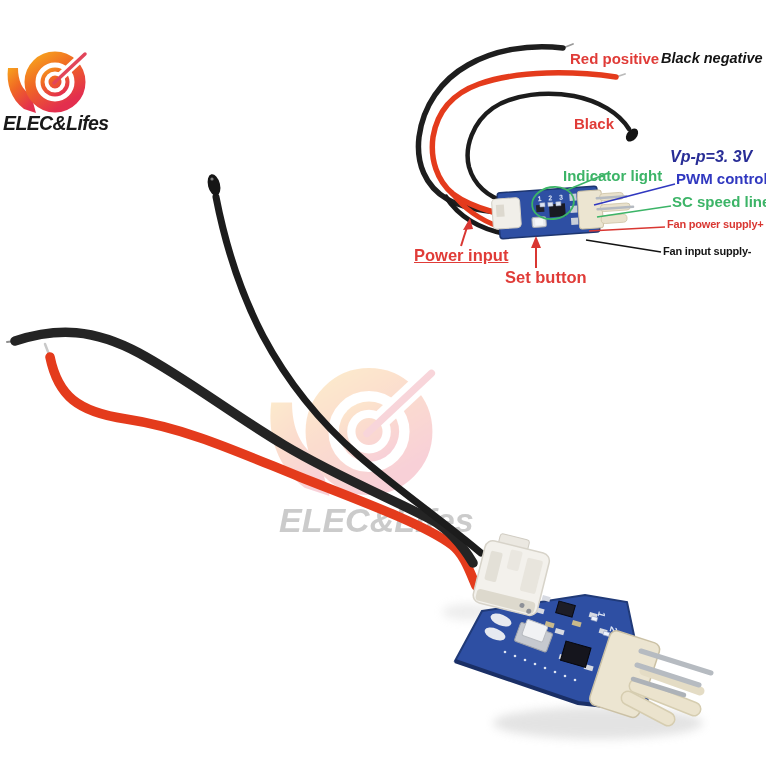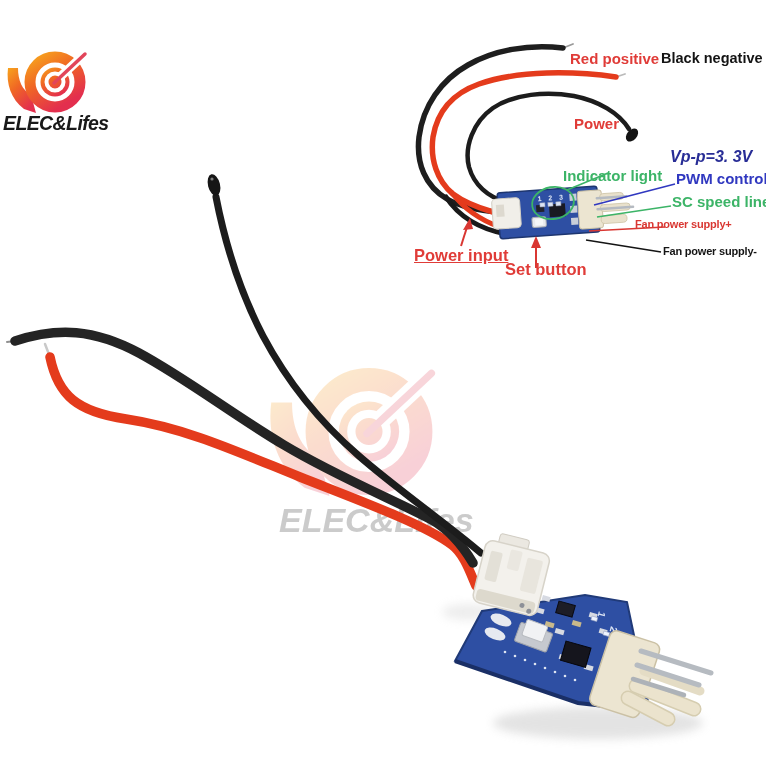--- a/index.html
+++ b/index.html
@@ -4,30 +4,30 @@
 <style>
   html,body{margin:0;padding:0;background:#ffffff;}
   .canvas{
     position:relative;width:766px;height:766px;background:#ffffff;overflow:hidden;
     font-family:"Liberation Sans",sans-serif;
   }
   .canvas svg.scene{position:absolute;left:0;top:0;z-index:1;}
   .lbl{position:absolute;z-index:3;font-weight:bold;white-space:nowrap;line-height:1.1;}
   .lbl-red{color:#e03c38;}
   #lbl-red-positive{left:570px;top:51px;font-size:15px;}
-  #lbl-black-negative{left:661px;top:51px;font-size:14.5px;color:#141414;}
+  #lbl-black-negative{left:661px;top:51px;font-size:14.5px;color:#141414;font-style:italic;}
   #lbl-probe{left:574px;top:116px;font-size:15px;}
   #lbl-indicator{left:563px;top:168px;font-size:15px;color:#3cb467;}
   #lbl-vpp{left:670px;top:148px;font-size:16px;color:#282d96;font-style:italic;}
   #lbl-pwm{left:676px;top:171px;font-size:15px;color:#3038c0;}
   #lbl-sc{left:672px;top:194px;font-size:15px;color:#3cb467;}
-  #lbl-fanp{left:635px;top:218px;font-size:11px;color:#d93732;letter-spacing:-0.2px;}
+  #lbl-fanp{left:667px;top:218px;font-size:11px;color:#d93732;letter-spacing:-0.2px;}
   #lbl-fanm{left:663px;top:245px;font-size:11px;color:#141414;letter-spacing:-0.2px;}
   #lbl-power{left:414px;top:246px;font-size:16.5px;text-decoration:underline;}
-  #lbl-set{left:505px;top:260px;font-size:16.5px;}
+  #lbl-set{left:505px;top:268px;font-size:16.5px;}
   #brand-text{left:3px;top:113px;font-size:19.5px;font-style:italic;color:#191919;letter-spacing:-0.6px;}
 </style>
 </head>
 <body>
 
 <div class="canvas">
 
   <svg class="scene" width="766" height="766" viewBox="0 0 766 766" xmlns="http://www.w3.org/2000/svg" xmlns:xlink="http://www.w3.org/1999/xlink">
     <defs>
       <linearGradient id="lg" x1="0%" y1="0%" x2="60%" y2="100%">
@@ -191,22 +191,22 @@
         <polygon points="536,236 531,248 541,248" fill="#d93732"></polygon>
       </g>
     </g>
 
     <use xlink:href="#logo-mark" href="#logo-mark" transform="translate(5,50)"></use>
   </svg>
 
   <div class="lbl" id="brand-text">ELEC&amp;Lifes</div>
   <div class="lbl lbl-red" id="lbl-red-positive">Red positive</div>
   <div class="lbl" id="lbl-black-negative">Black negative</div>
-  <div class="lbl lbl-red" id="lbl-probe">Power</div>
+  <div class="lbl lbl-red" id="lbl-probe">Black</div>
   <div class="lbl" id="lbl-indicator">Indicator light</div>
   <div class="lbl" id="lbl-vpp">Vp-p=3. 3V</div>
   <div class="lbl" id="lbl-pwm">PWM control</div>
   <div class="lbl" id="lbl-sc">SC speed line</div>
   <div class="lbl" id="lbl-fanp">Fan power supply+</div>
-  <div class="lbl" id="lbl-fanm">Fan power supply-</div>
+  <div class="lbl" id="lbl-fanm">Fan input supply-</div>
   <div class="lbl lbl-red" id="lbl-power">Power input</div>
   <div class="lbl lbl-red" id="lbl-set">Set button</div>
 </div>
 
 </body></html>

